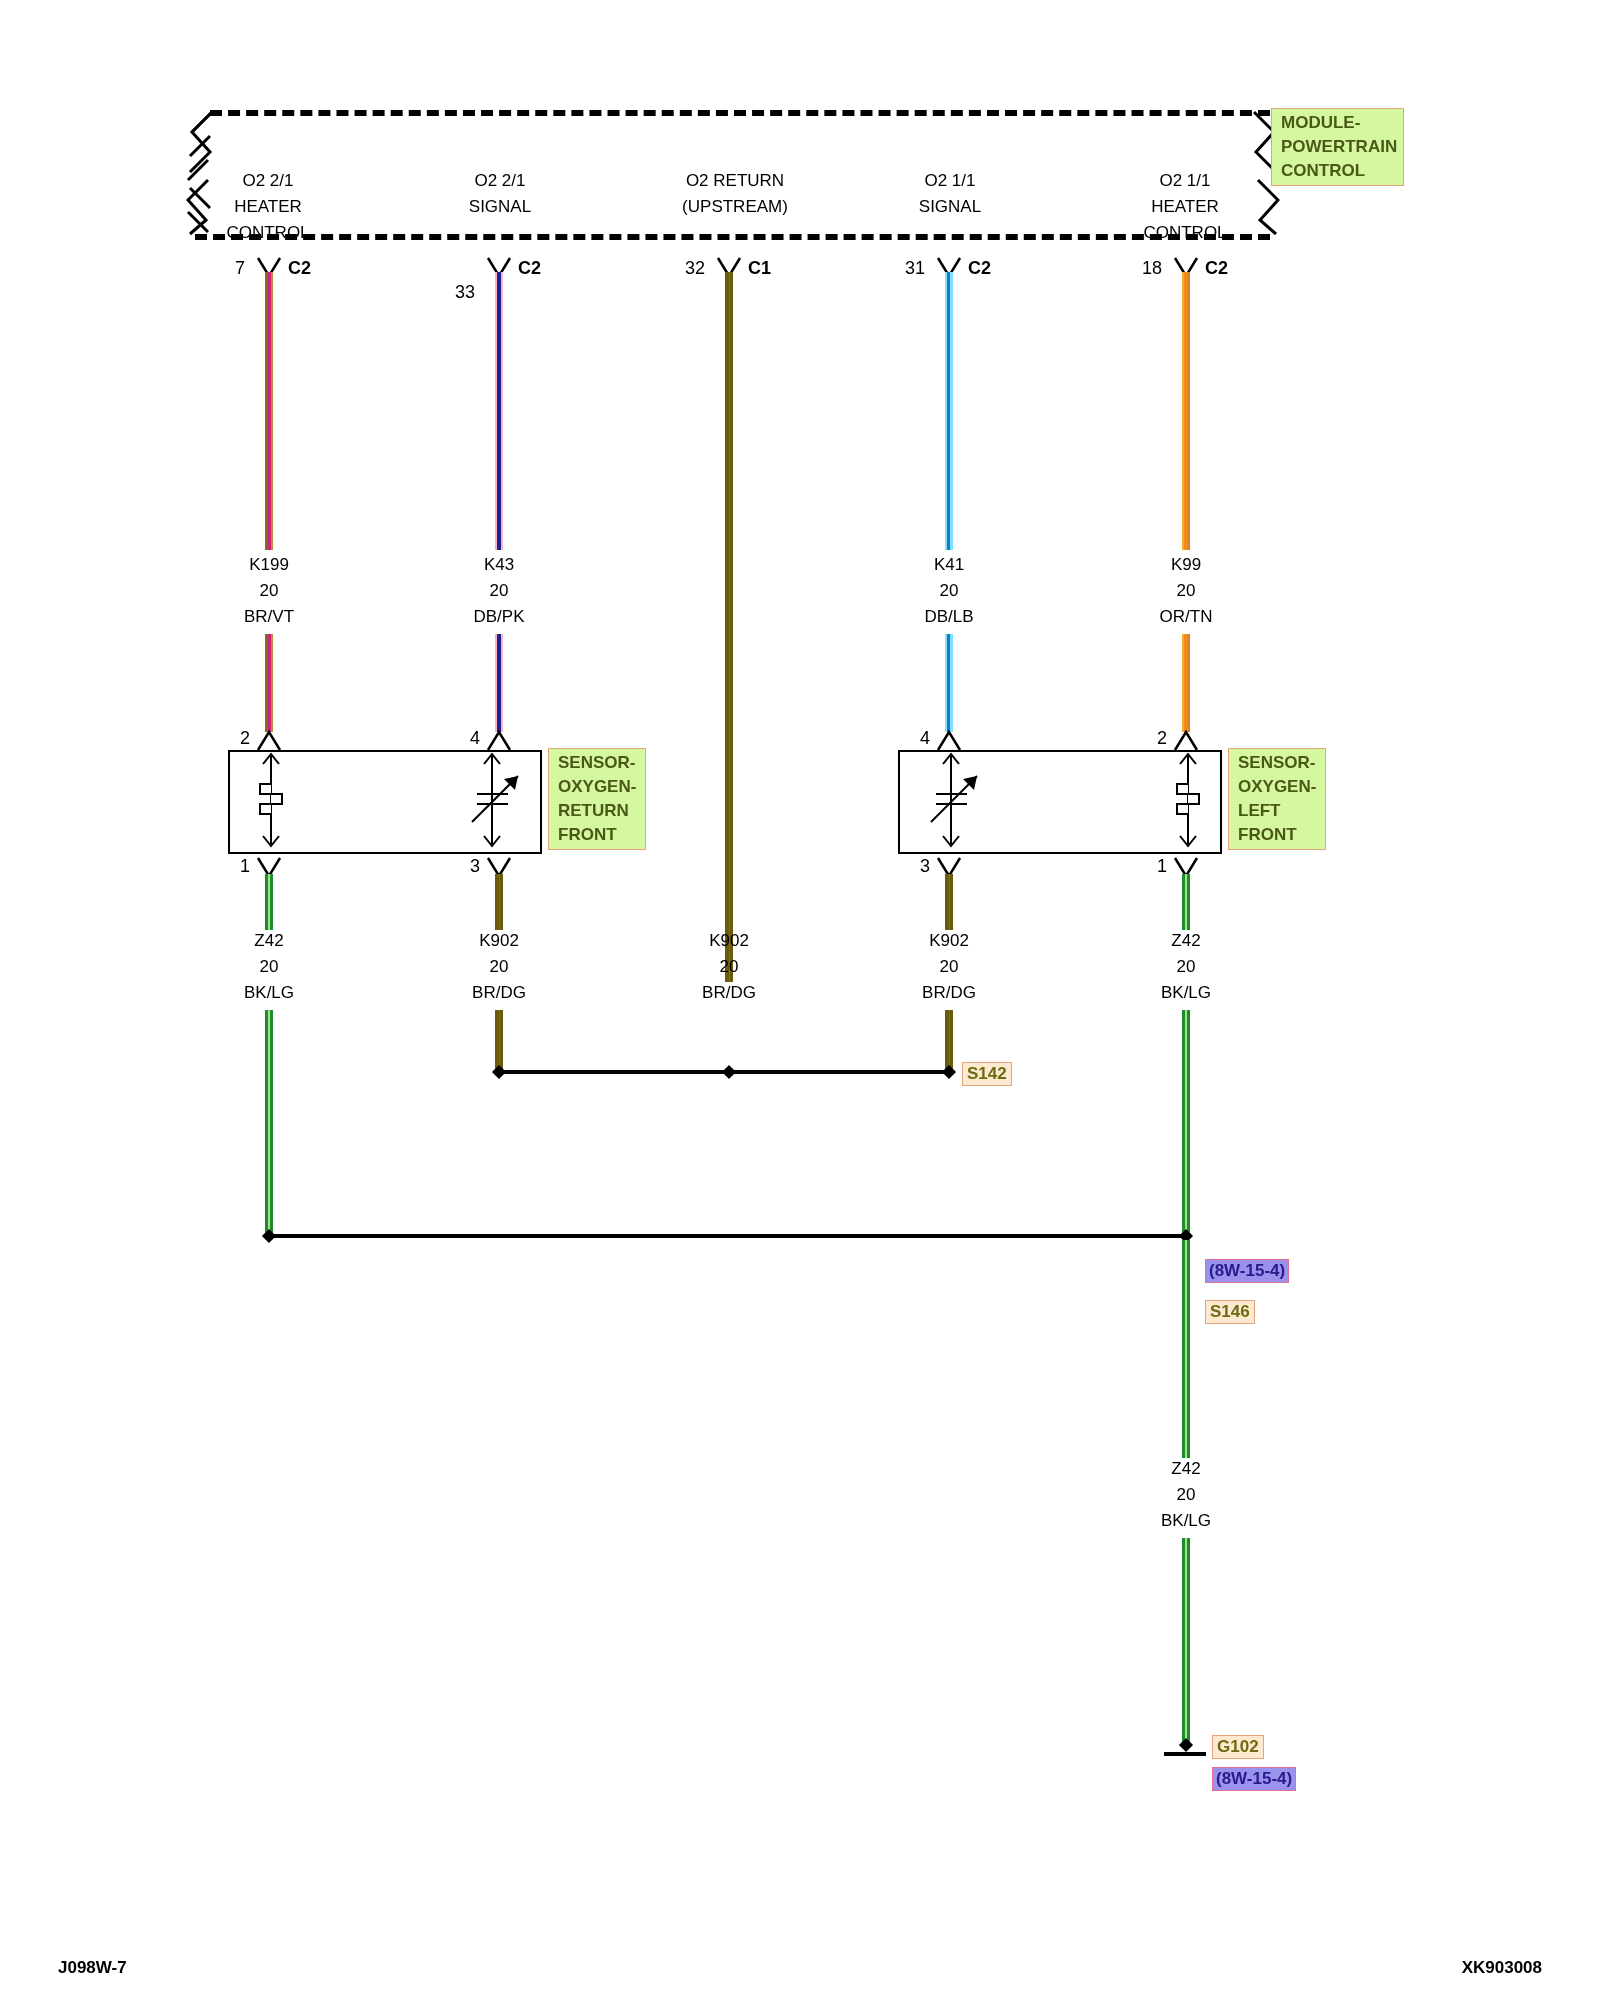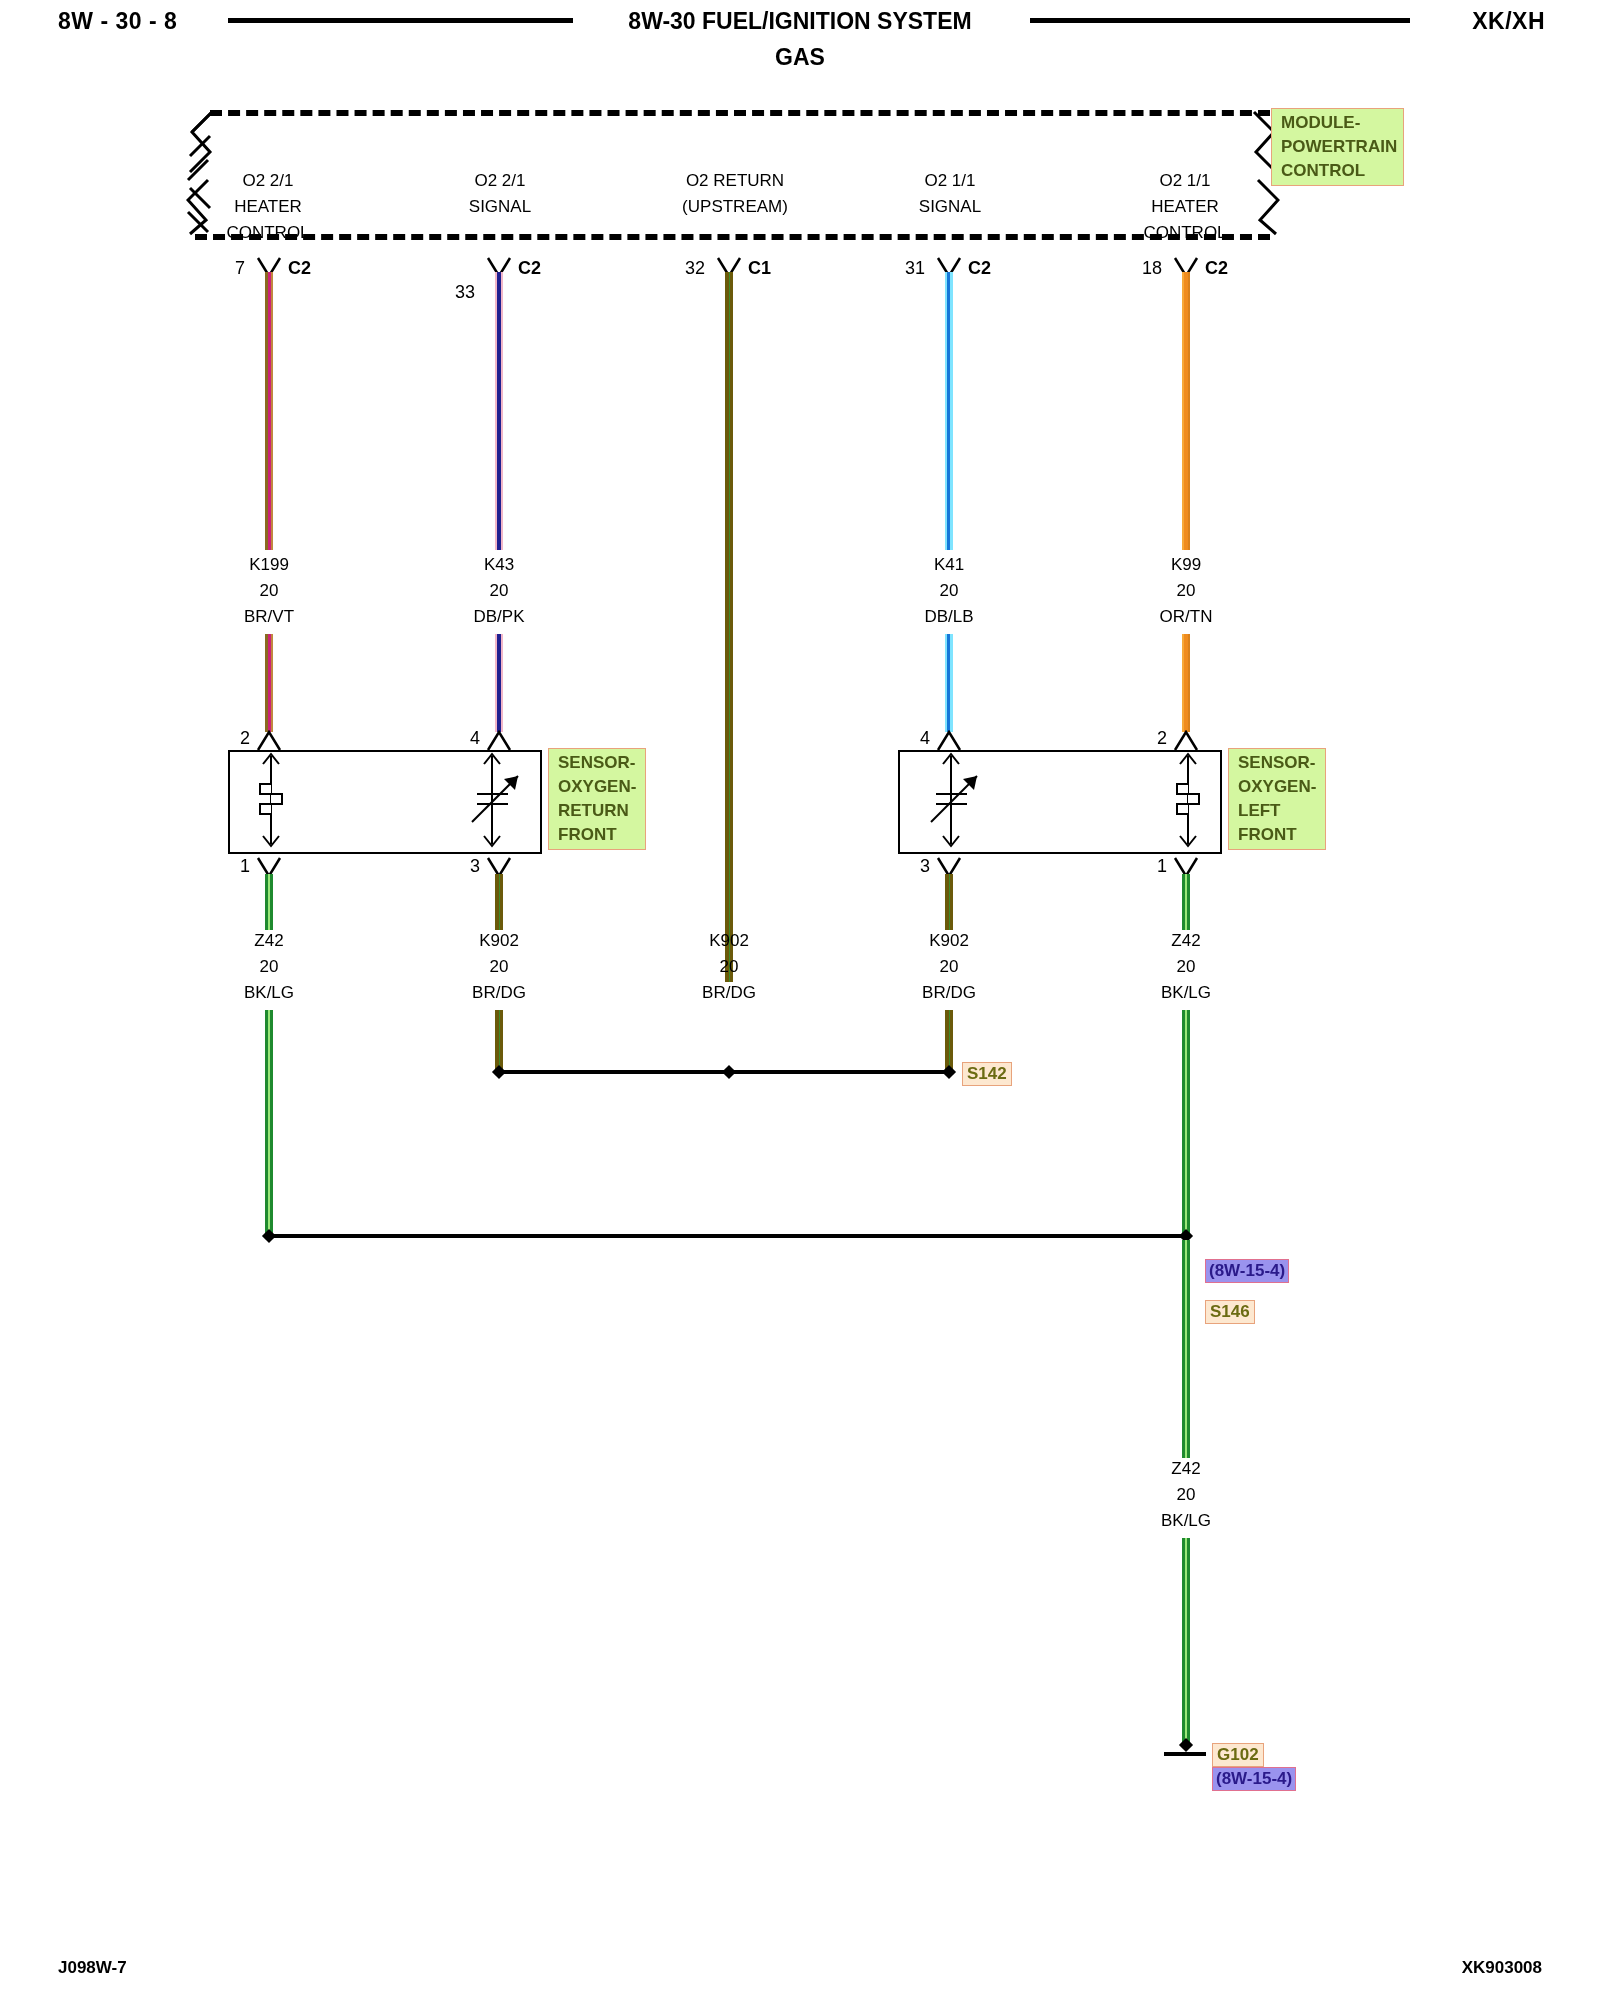--- a/index.html
+++ b/index.html
@@ -67,28 +67,20 @@
 
   
   .ft-l{position:absolute;left:58px;bottom:22px;font-size:17px;font-weight:bold;}
   .ft-r{position:absolute;right:58px;bottom:22px;font-size:17px;font-weight:bold;}
 </style>
 </head>
 <body>
 
 <div class="page">
 
-  <div class="hdr">
-    <div class="hdr-left">8W - 30 - 8</div>
-    <div class="rule l"></div>
-    <div class="hdr-title">8W-30 FUEL/IGNITION SYSTEM</div>
-    <div class="rule r"></div>
-    <div class="hdr-right">XK/XH</div>
-    <div class="hdr-sub">GAS</div>
-  </div>
 
   <div>
     <div class="mod-top"></div>
     <div class="mod-bot"></div>
     <svg class="mod-left" viewBox="0 0 30 126">
       <path d="M26,2 L6,22 M24,26 L4,46 M22,50 L2,70" stroke="#000" stroke-width="3" fill="none"></path>
       <path d="M4,78 L24,98 M2,102 L22,122" stroke="#000" stroke-width="3" fill="none"></path>
       <path d="M26,2 L6,22 L24,42 L4,62" stroke="#000" stroke-width="3" fill="none"></path>
       <path d="M22,70 L2,90 L20,110 L4,124" stroke="#000" stroke-width="3" fill="none"></path>
     </svg>
@@ -328,19 +320,19 @@
   <div class="wlab" style="left:1106px;top:1456px;width:160px;">
     <div>Z42</div>
     <div>20</div>
     <div>BK/LG</div>
   </div>
 
   <div class="wire" style="left:1182px;top:1538px;height:208px;background:linear-gradient(to right,#1f8a2f 0 40%,#9ce87a 40% 68%,#1f8a2f 68% 100%);"></div>
 
   <div class="gnd-bar" style="left:1164px;top:1752px;width:42px;"></div>
   <div class="dot" style="left:1181px;top:1740px;"></div>
-  <div class="splice-lbl" style="left:1212px;top:1735px;margin-top:8px;">G102</div>
+  <div class="splice-lbl" style="left:1212px;top:1735px;">G102</div>
   <div class="ref-lbl" style="left:1212px;top:1767px;">(8W-15-4)</div>
 
   <div class="ft-l">J098W-7</div>
   <div class="ft-r">XK903008</div>
 
 </div>
 
 </body></html>

